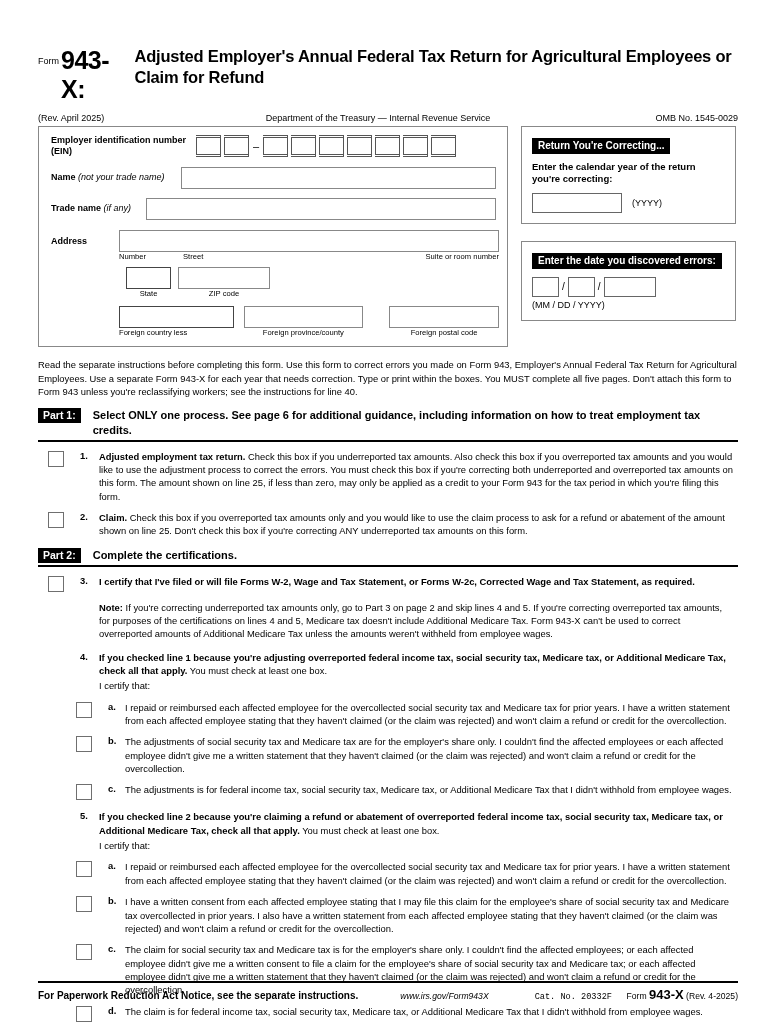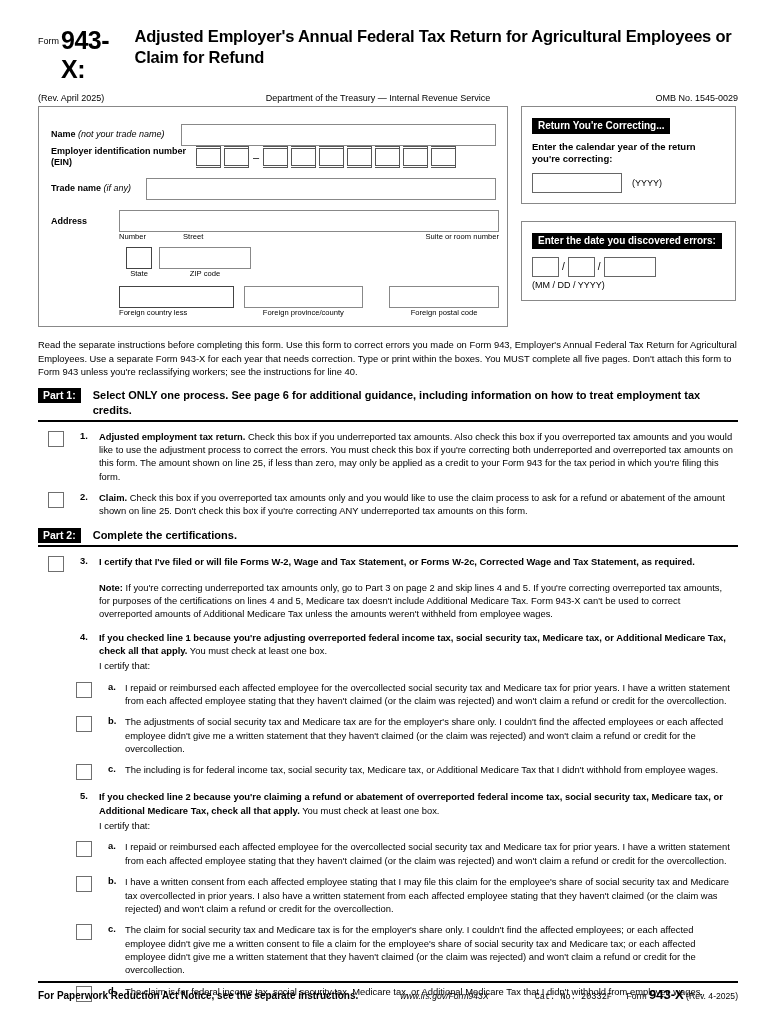--- a/index.html
+++ b/index.html
@@ -5,21 +5,21 @@
   * { box-sizing: border-box; }
   html, body { margin: 0; padding: 0; }
   body {
     width: 770px;
     height: 1024px;
     background: #ffffff;
     font-family: "Liberation Sans", sans-serif;
     color: #000000;
     -webkit-font-smoothing: none;
   }
-  .page { position: relative; width: 770px; height: 1024px; padding: 22px 32px 0 38px; }
+  .page { position: relative; width: 770px; height: 1024px; padding: 42px 32px 0 38px; }
 
   
   .hdr { display: flex; align-items: flex-start; }
   .hdr-form-lbl { font-size: 9px; padding-top: 14px; letter-spacing: 0; }
   .hdr-num { font-size: 25px; font-weight: bold; letter-spacing: -0.5px; padding-top: 4px; margin-left: 2px; }
   .hdr-title { margin-left: 14px; font-size: 16.5px; font-weight: bold; line-height: 1.26; padding-top: 4px; letter-spacing: -0.2px; }
 
   .subhdr { display: flex; align-items: baseline; margin-top: 9px; font-size: 9px; }
   .subhdr .rev { width: 170px; }
   .subhdr .dept { flex: 1; text-align: center; padding-right: 40px; }
@@ -123,45 +123,45 @@
   <div class="subhdr">
     <div class="rev">(Rev. April 2025)</div>
     <div class="dept">Department of the Treasury — Internal Revenue Service</div>
     <div class="omb">OMB No. 1545-0029</div>
   </div>
 
   <div class="ident-row">
 
     <div class="ident-left">
 
+      <div class="f-row">
+        <div class="f-lbl ein-lbl">
+          <span>Employer identification number</span><br>
+          <span>(EIN)</span>
+        </div>
+        <div class="ein-boxes">
+          <div class="ein-cell"></div>
+          <div class="ein-cell"></div>
+          <div class="ein-dash">–</div>
+          <div class="ein-cell"></div>
+          <div class="ein-cell"></div>
+          <div class="ein-cell"></div>
+          <div class="ein-cell"></div>
+          <div class="ein-cell"></div>
+          <div class="ein-cell"></div>
+          <div class="ein-cell"></div>
+        </div>
+      </div>
+
       <div class="f-row row-name">
         <div class="f-lbl">
           <span>Name</span>
           <i>(not your trade name)</i>
         </div>
         <div class="in-box"></div>
-      </div>
-
-      <div class="f-row">
-        <div class="f-lbl ein-lbl">
-          <span>Employer identification number</span><br>
-          <span>(EIN)</span>
-        </div>
-        <div class="ein-boxes">
-          <div class="ein-cell"></div>
-          <div class="ein-cell"></div>
-          <div class="ein-dash">–</div>
-          <div class="ein-cell"></div>
-          <div class="ein-cell"></div>
-          <div class="ein-cell"></div>
-          <div class="ein-cell"></div>
-          <div class="ein-cell"></div>
-          <div class="ein-cell"></div>
-          <div class="ein-cell"></div>
-        </div>
       </div>
 
       <div class="f-row row-trade">
         <div class="f-lbl">
           <span>Trade name</span>
           <i>(if any)</i>
         </div>
         <div class="in-box"></div>
       </div>
 
@@ -170,21 +170,21 @@
         <div class="addr-stack">
 
           <div class="in-box addr-line1"></div>
           <div class="cap-row">
             <div class="cap" style="width:64px">Number</div>
             <div class="cap" style="flex:1">Street</div>
             <div class="cap" style="width:104px;text-align:right">Suite or room number</div>
           </div>
 
           <div class="addr2">
-            <div style="width:26px;margin-left:7px">
+            <div style="width:45px;margin-left:7px">
               <div class="in-box" style="border-color:#444"></div>
               <div class="cap" style="text-align:center">State</div>
             </div>
             <div style="width:92px;margin-left:7px">
               <div class="in-box"></div>
               <div class="cap" style="text-align:center">ZIP code</div>
             </div>
           </div>
 
           <div class="addr3">
@@ -302,21 +302,21 @@
     </div>
     <div class="num sub">b.</div>
     <div class="body-txt">The adjustments of social security tax and Medicare tax are for the employer's share only. I couldn't find the affected employees or each affected employee didn't give me a written statement that they haven't claimed (or the claim was rejected) and won't claim a refund or credit for the overcollection.</div>
   </div>
 
   <div class="item">
     <div class="cbx-wrap sub">
       <div class="cbx"></div>
     </div>
     <div class="num sub">c.</div>
-    <div class="body-txt">The including is for federal income tax, social security tax, Medicare tax, or Additional Medicare Tax that I didn't withhold from employee wages.</div>
+    <div class="body-txt">The adjustments is for federal income tax, social security tax, Medicare tax, or Additional Medicare Tax that I didn't withhold from employee wages.</div>
   </div>
 
   <div class="hdr45">
     <div class="cbx-wrap"></div>
     <div class="num">5.</div>
     <div class="body-txt">
       <b>If you checked line 2 because you're claiming a refund or abatement of overreported federal income tax, social security tax, Medicare tax, or Additional Medicare Tax, check all that apply.</b><span> You must check at least one box.</span>
       <div class="certify">I certify that:</div>
     </div>
   </div>

